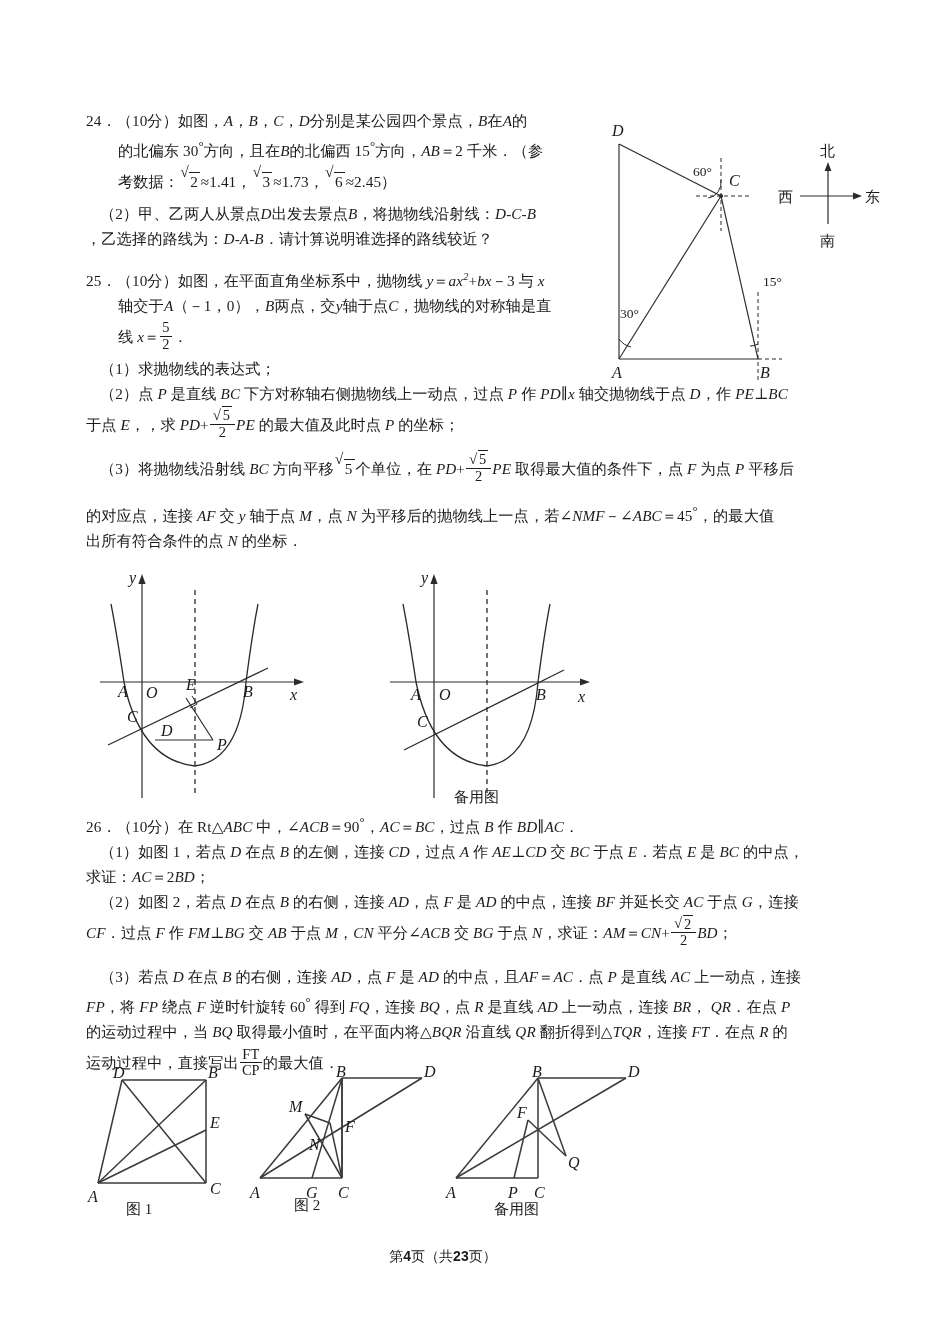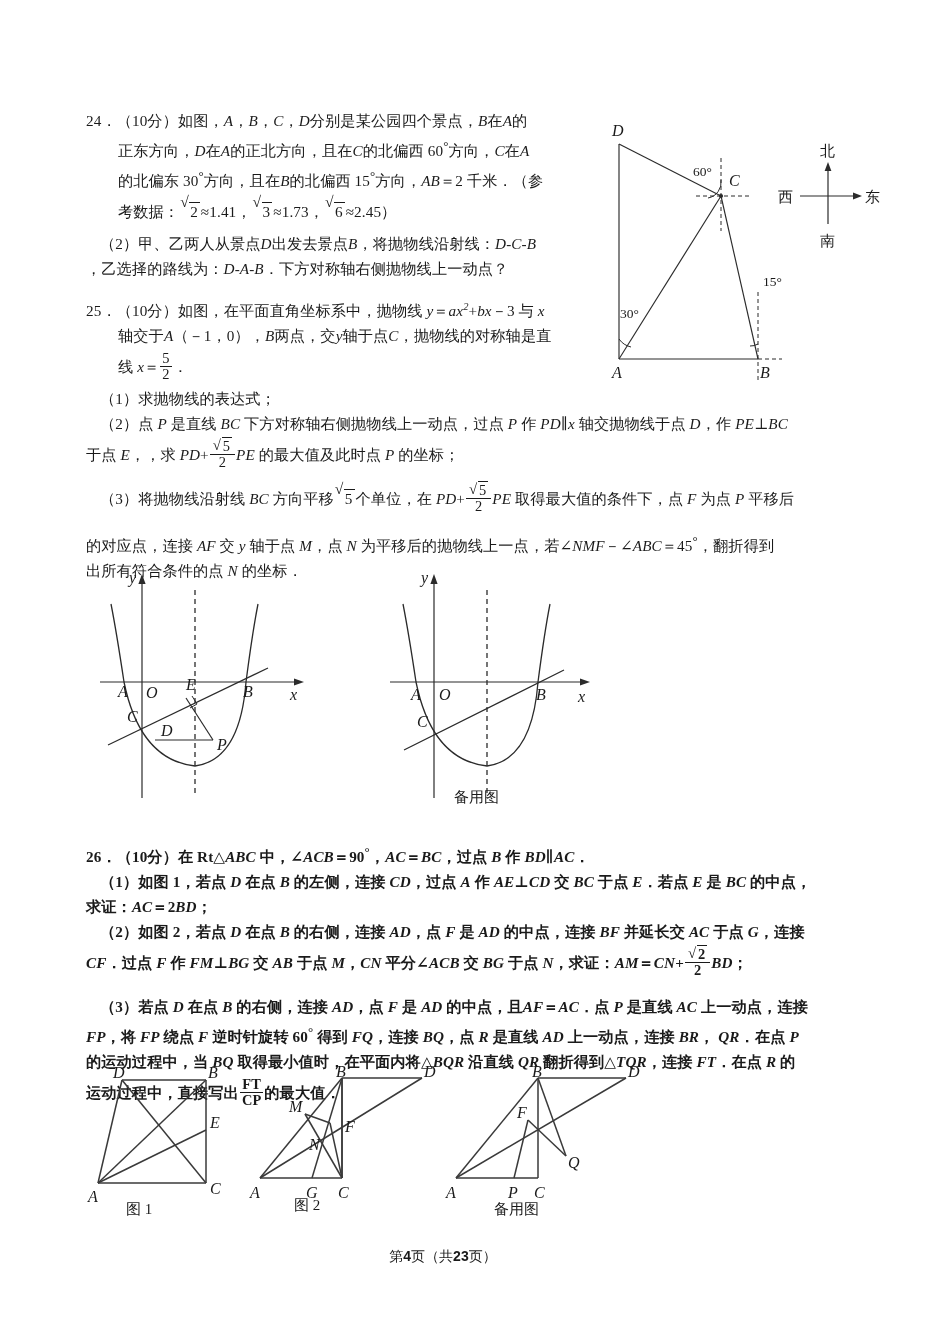--- a/index.html
+++ b/index.html
@@ -107,33 +107,30 @@
 <body>
 
 <div class="page">
   <div class="content">
 
     <div class="qblock" style="position:relative;">
       <div class="line">
         <span>24</span><span>．</span><span>（10分）</span><span>如图，</span><i>A</i><span>，</span><i>B</i><span>，</span><i>C</i><span>，</span><i>D</i><span>分别是某公园四个景点，</span><i>B</i><span>在</span><i>A</i><span>的</span>
       </div>
       <div class="line hang">
-        <span>正东方向，</span><i>D</i><span>在</span><i>A</i><span>的正北方向，且在</span><i>C</i><span>的北偏西 60</span><span class="deg">°</span><span>方向，</span><i>C</i><span>在</span><i>A</i>
-      </div>
-      <div class="line hang">
         <span>的北偏东 30</span><span class="deg">°</span><span>方向，且在</span><i>B</i><span>的北偏西 15</span><span class="deg">°</span><span>方向，</span><i>AB</i><span>＝2 千米．（参</span>
       </div>
       <div class="line hang tallrow">
         <span>考数据：</span><span class="sqrt"><span class="rad">√</span><span class="radicand">2</span></span><span>≈1.41，</span><span class="sqrt"><span class="rad">√</span><span class="radicand">3</span></span><span>≈1.73，</span><span class="sqrt"><span class="rad">√</span><span class="radicand">6</span></span><span>≈2.45）</span>
       </div>
       <div class="line hang0">
         <span>（2）</span><span>甲、乙两人从景点</span><i>D</i><span>出发去景点</span><i>B</i><span>，将抛物线沿射线：</span><i>D‑C‑B</i>
       </div>
       <div class="line">
-        <span>，乙选择的路线为：</span><i>D‑A‑B</i><span>．下方对称轴右侧抛物线上一动点？</span>
+        <span>，乙选择的路线为：</span><i>D‑A‑B</i><span>．请计算说明谁选择的路线较近？</span>
       </div>
     </div>
 
     <div class="fig" style="left:504px; top:-2px; width:290px; height:290px;">
       <svg width="290" height="290" viewBox="0 0 290 290">
 
         <g stroke="#2b2b2b" stroke-width="1.15" fill="none">
           <line x1="29" y1="38" x2="29" y2="253"></line>
           <line x1="29" y1="253" x2="168" y2="253"></line>
           <line x1="29" y1="38" x2="131" y2="90"></line>
@@ -191,21 +188,21 @@
       <div class="line hang0">
         <span>（2）点</span> <i>P</i> <span>是直线</span> <i>BC</i> <span>下方对称轴右侧抛物线上一动点，过点</span> <i>P</i> <span>作</span> <i>PD</i><span>∥</span><i>x</i> <span>轴交抛物线于点</span> <i>D</i><span>，作</span> <i>PE</i><span>⊥</span><i>BC</i>
       </div>
       <div class="line tallrow">
         <span>于点</span> <i>E</i><span>，</span><span>，求</span> <i>PD</i><span>+</span><span class="frac"><span class="num"><span class="sqrt"><span class="rad">√</span><span class="radicand">5</span></span></span><span class="den">2</span></span><i>PE</i> <span>的最大值及此时点</span> <i>P</i> <span>的坐标；</span>
       </div>
       <div class="line hang0 tallrow" style="margin-top:6px;">
         <span>（3）将抛物线沿射线</span> <i>BC</i> <span>方向平移</span><span class="sqrt"><span class="rad">√</span><span class="radicand">5</span></span><span>个单位，在</span> <i>PD</i><span>+</span><span class="frac"><span class="num"><span class="sqrt"><span class="rad">√</span><span class="radicand">5</span></span></span><span class="den">2</span></span><i>PE</i> <span>取得最大值的条件下，点</span> <i>F</i> <span>为点</span> <i>P</i> <span>平移后</span>
       </div>
       <div class="line" style="margin-top:10px;">
-        <span>的对应点，连接</span> <i>AF</i> <span>交</span> <i>y</i> <span>轴于点</span> <i>M</i><span>，点</span> <i>N</i> <span>为平移后的抛物线上一点，若∠</span><i>NMF</i><span>－∠</span><i>ABC</i><span>＝45</span><span class="deg">°</span><span>，翻折得到</span>
+        <span>的对应点，连接</span> <i>AF</i> <span>交</span> <i>y</i> <span>轴于点</span> <i>M</i><span>，点</span> <i>N</i> <span>为平移后的抛物线上一点，若∠</span><i>NMF</i><span>－∠</span><i>ABC</i><span>＝45</span><span class="deg">°</span><span>，的最大值</span>
       </div>
       <div class="line">
         <span>出所有符合条件的点</span> <i>N</i> <span>的坐标．</span>
       </div>
     </div>
 
     <div class="fig" style="left:14px; top:462px; width:230px; height:230px;">
       <svg width="230" height="230" viewBox="0 0 230 230">
 
         <line x1="0" y1="112" x2="196" y2="112" stroke="#2b2b2b" stroke-width="1.2"></line>
@@ -250,21 +247,21 @@
         <text class="lbl" x="25" y="130">A</text>
         <text class="lbl" x="53" y="130">O</text>
         <text class="lbl" x="150" y="130">B</text>
         <text class="lbl" x="192" y="132">x</text>
         <text class="lbl" x="35" y="13">y</text>
         <text class="lbl" x="31" y="157">C</text>
       </svg>
       <div class="figcap" style="left:68px; top:218px;">备用图</div>
     </div>
 
-    <div class="qblock" style="margin-top:256px;font-weight:bold;">
+    <div class="qblock" style="margin-top:256px;">
       <div class="line">
         <span>26</span><span>．</span><span>（10分）</span><span>在 Rt△</span><i>ABC</i> <span>中，∠</span><i>ACB</i><span>＝90</span><span class="deg">°</span><span>，</span><i>AC</i><span>＝</span><i>BC</i><span>，过点</span> <i>B</i> <span>作</span> <i>BD</i><span>∥</span><i>AC</i><span>．</span>
       </div>
       <div class="line hang0">
         <span>（1）如图 1，若点</span> <i>D</i> <span>在点</span> <i>B</i> <span>的左侧，连接</span> <i>CD</i><span>，过点</span> <i>A</i> <span>作</span> <i>AE</i><span>⊥</span><i>CD</i> <span>交</span> <i>BC</i> <span>于点</span> <i>E</i><span>．若点</span> <i>E</i> <span>是</span> <i>BC</i> <span>的中点，</span>
       </div>
       <div class="line">
         <span>求证：</span><i>AC</i><span>＝2</span><i>BD</i><span>；</span>
       </div>
       <div class="line hang0">

